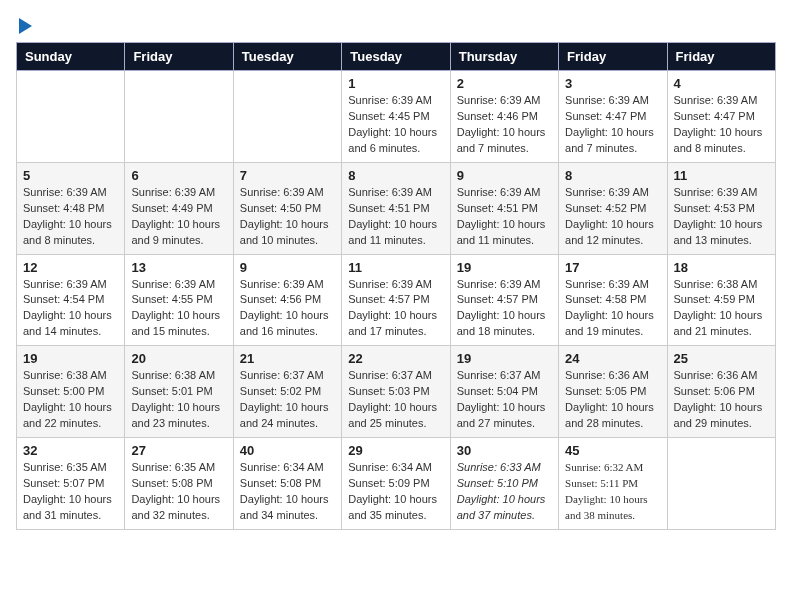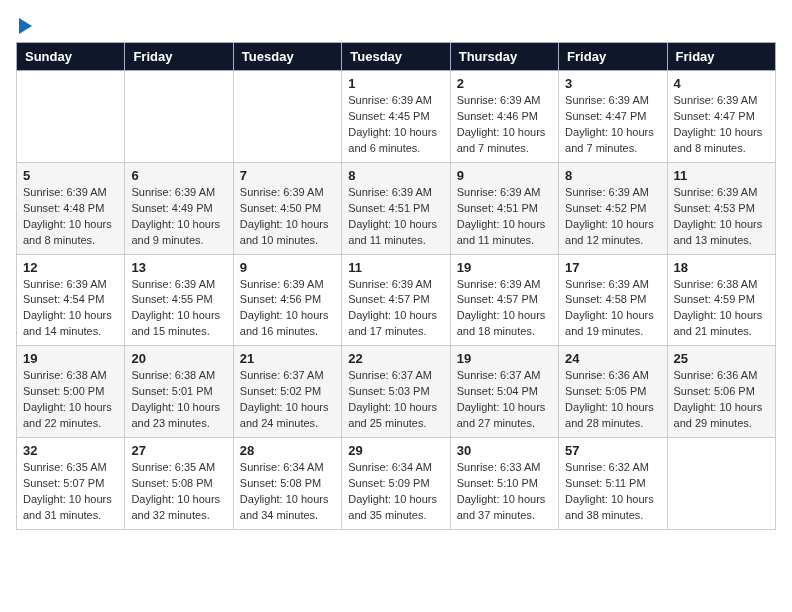--- a/index.html
+++ b/index.html
@@ -305,43 +305,43 @@
 and 31 minutes.</div>
         </td>
         <td>
           <div class="day-num">27</div>
           <div class="day-info" style="white-space: pre-line;">Sunrise: 6:35 AM
 Sunset: 5:08 PM
 Daylight: 10 hours
 and 32 minutes.</div>
         </td>
         <td>
-          <div class="day-num">28</div>
+          <div class="day-num">40</div>
           <div class="day-info" style="white-space: pre-line;">Sunrise: 6:34 AM
 Sunset: 5:08 PM
 Daylight: 10 hours
 and 34 minutes.</div>
         </td>
         <td>
           <div class="day-num">29</div>
           <div class="day-info" style="white-space: pre-line;">Sunrise: 6:34 AM
 Sunset: 5:09 PM
 Daylight: 10 hours
 and 35 minutes.</div>
         </td>
         <td>
           <div class="day-num">30</div>
-          <div class="day-info" style="white-space: pre-line;">Sunrise: 6:33 AM
+          <div class="day-info" style="white-space: pre-line; font-style: italic;">Sunrise: 6:33 AM
 Sunset: 5:10 PM
 Daylight: 10 hours
 and 37 minutes.</div>
         </td>
         <td>
-          <div class="day-num">57</div>
-          <div class="day-info" style="white-space: pre-line;">Sunrise: 6:32 AM
+          <div class="day-num">45</div>
+          <div class="day-info" style="white-space: pre-line; font-family: Liberation Serif, serif;">Sunrise: 6:32 AM
 Sunset: 5:11 PM
 Daylight: 10 hours
 and 38 minutes.</div>
         </td>
         <td class="empty"></td>
       </tr>
     </tbody>
 </table>
 
 </body></html>

